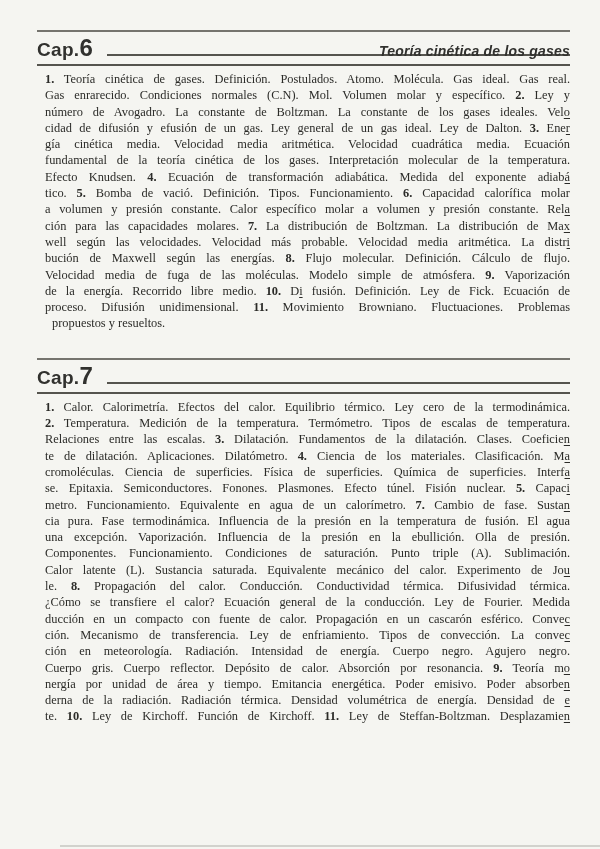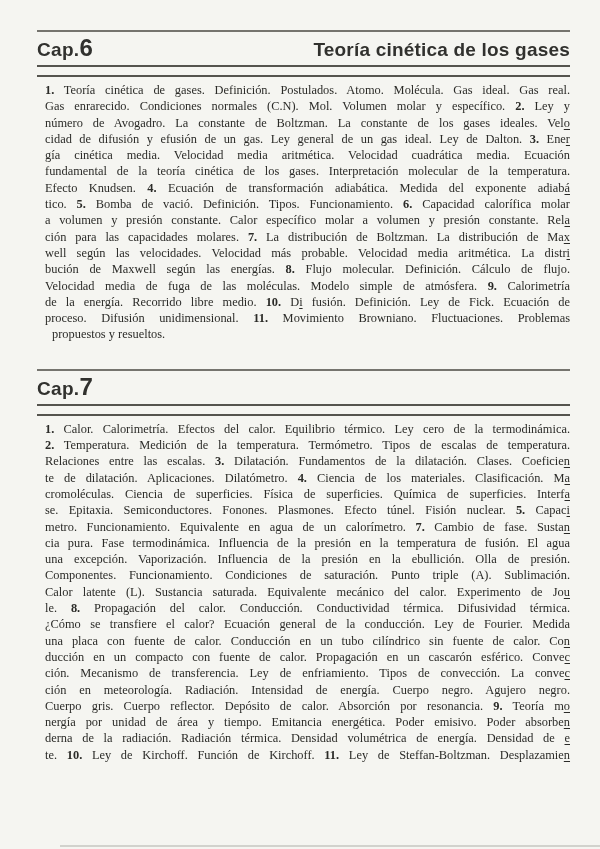--- a/index.html
+++ b/index.html
@@ -26,21 +26,21 @@
   .top-rule{
     border-top:2px solid var(--rule-light);
     height:0;
   }
   .chapter-header{
     position:relative;
     display:flex;
     justify-content:space-between;
     align-items:baseline;
     margin-top:4px;
-    padding-bottom:15px;
+    padding-bottom:4px;
     border-bottom:2px solid var(--rule);
     font-family:"Liberation Sans","DejaVu Sans",sans-serif;
     font-weight:bold;
     color:var(--heading);
     line-height:24px;
     height:24px;
   }
   .abs-rule{
     position:absolute;left:0;right:0;bottom:8px;
     height:2px;background:var(--rule);
@@ -49,24 +49,25 @@
     position:relative;
     background:var(--paper);
     padding-right:14px;
     font-size:19px;
     letter-spacing:0.3px;
     white-space:nowrap;
   }
   .cap-digit{font-size:24px;}
   .chapter-title{
     position:relative;
-    font-size:19px;
+    font-size:14px;
     letter-spacing:0.2px;
     white-space:nowrap;
     padding-left:10px;
+    font-style:italic;
   }
   .chapter-body{
     margin-top:5px;
     font-size:12.4px;
     line-height:16.3px;
     margin-left:8px;
   }
   .line{
     text-align:justify;
     text-align-last:justify;
@@ -102,21 +103,21 @@
           <div class="line"><span>número de Avogadro. La constante de Boltzman. La constante de los gases ideales. Vel</span><span class="u">o</span></div>
           <div class="line"><span>cidad de difusión y efusión de un gas. Ley general de un gas ideal. Ley de Dalton. </span><span class="b">3.</span><span> Ene</span><span class="u">r</span></div>
           <div class="line"><span>gía cinética media. Velocidad media aritmética. Velocidad cuadrática media. Ecuación</span></div>
           <div class="line"><span>fundamental de la teoría cinética de los gases. Interpretación molecular de la temperatura.</span></div>
           <div class="line"><span>Efecto Knudsen. </span><span class="b">4.</span><span> Ecuación de transformación adiabática. Medida del exponente adiab</span><span class="u">á</span></div>
           <div class="line"><span>tico. </span><span class="b">5.</span><span> Bomba de vació. Definición. Tipos. Funcionamiento. </span><span class="b">6.</span><span> Capacidad calorífica molar</span></div>
           <div class="line"><span>a volumen y presión constante. Calor específico molar a volumen y presión constante. Rel</span><span class="u">a</span></div>
           <div class="line"><span>ción para las capacidades molares. </span><span class="b">7.</span><span> La distribución de Boltzman. La distribución de Ma</span><span class="u">x</span></div>
           <div class="line"><span>well según las velocidades. Velocidad más probable. Velocidad media aritmética. La distr</span><span class="u">i</span></div>
           <div class="line"><span>bución de Maxwell según las energías. </span><span class="b">8.</span><span> Flujo molecular. Definición. Cálculo de flujo.</span></div>
-          <div class="line"><span>Velocidad media de fuga de las moléculas. Modelo simple de atmósfera. </span><span class="b">9.</span><span> Calorimetría</span></div>
+          <div class="line"><span>Velocidad media de fuga de las moléculas. Modelo simple de atmósfera. </span><span class="b">9.</span><span> Vaporización</span></div>
           <div class="line"><span>de la energía. Recorrido libre medio. </span><span class="b">10.</span><span> D</span><span class="u">i</span><span> fusión. Definición. Ley de Fick. Ecuación de</span></div>
           <div class="line"><span>proceso. Difusión unidimensional. </span><span class="b">11.</span><span> Movimiento Browniano. Fluctuaciones. Problemas</span></div>
           <div class="line line-end"><span>propuestos y resueltos.</span></div>
         </div>
   </section>
 
   <section class="chapter">
     <div class="top-rule"></div>
     <header class="chapter-header">
       <span class="abs-rule"></span>
@@ -129,21 +130,20 @@
           <div class="line"><span>te de dilatación. Aplicaciones. Dilatómetro. </span><span class="b">4.</span><span> Ciencia de los materiales. Clasificación. M</span><span class="u">a</span></div>
           <div class="line"><span>cromoléculas. Ciencia de superficies. Física de superficies. Química de superficies. Interf</span><span class="u">a</span></div>
           <div class="line"><span>se. Epitaxia. Semiconductores. Fonones. Plasmones. Efecto túnel. Fisión nuclear. </span><span class="b">5.</span><span> Capac</span><span class="u">i</span></div>
           <div class="line"><span>metro. Funcionamiento. Equivalente en agua de un calorímetro. </span><span class="b">7.</span><span> Cambio de fase. Susta</span><span class="u">n</span></div>
           <div class="line"><span>cia pura. Fase termodinámica. Influencia de la presión en la temperatura de fusión. El agua</span></div>
           <div class="line"><span>una excepción. Vaporización. Influencia de la presión en la ebullición. Olla de presión.</span></div>
           <div class="line"><span>Componentes. Funcionamiento. Condiciones de saturación. Punto triple (A). Sublimación.</span></div>
           <div class="line"><span>Calor latente (L). Sustancia saturada. Equivalente mecánico del calor. Experimento de Jo</span><span class="u">u</span></div>
           <div class="line"><span>le. </span><span class="b">8.</span><span> Propagación del calor. Conducción. Conductividad térmica. Difusividad térmica.</span></div>
           <div class="line"><span>¿Cómo se transfiere el calor? Ecuación general de la conducción. Ley de Fourier. Medida</span></div>
-          <div class="line"><span>una placa con fuente de calor. Conducción en un tubo cilíndrico sin fuente de calor. Co</span><span class="u">n</span></div>
           <div class="line"><span>ducción en un compacto con fuente de calor. Propagación en un cascarón esférico. Conve</span><span class="u">c</span></div>
           <div class="line"><span>ción. Mecanismo de transferencia. Ley de enfriamiento. Tipos de convección. La conve</span><span class="u">c</span></div>
           <div class="line"><span>ción en meteorología. Radiación. Intensidad de energía. Cuerpo negro. Agujero negro.</span></div>
           <div class="line"><span>Cuerpo gris. Cuerpo reflector. Depósito de calor. Absorción por resonancia. </span><span class="b">9.</span><span> Teoría m</span><span class="u">o</span></div>
           <div class="line"><span>nergía por unidad de área y tiempo. Emitancia energética. Poder emisivo. Poder absorbe</span><span class="u">n</span></div>
           <div class="line"><span>derna de la radiación. Radiación térmica. Densidad volumétrica de energía. Densidad de </span><span class="u">e</span></div>
           <div class="line"><span>te. </span><span class="b">10.</span><span> Ley de Kirchoff. Función de Kirchoff. </span><span class="b">11.</span><span> Ley de Steffan-Boltzman. Desplazamie</span><span class="u">n</span></div>
         </div>
   </section>
 </div>

